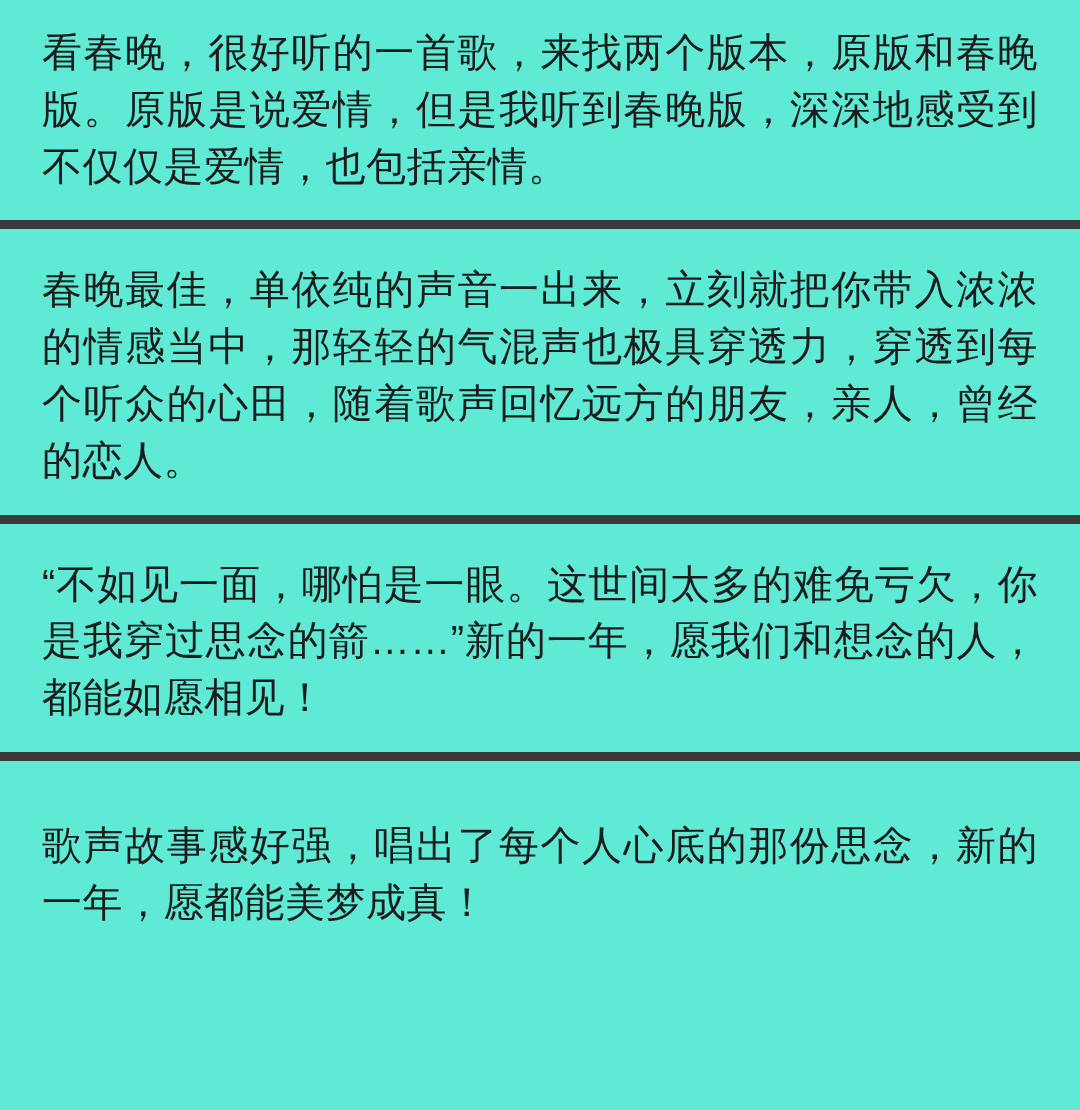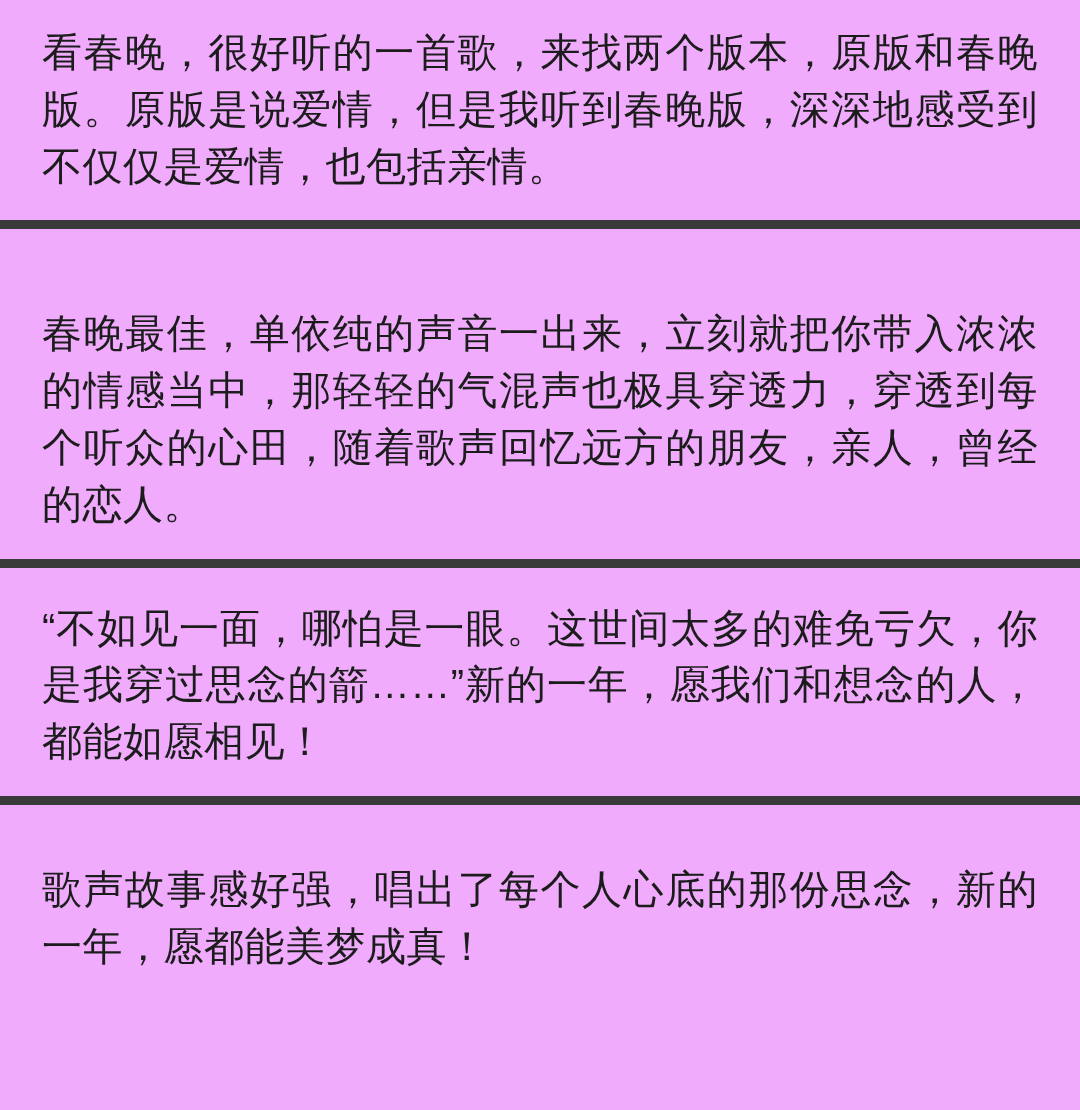--- a/index.html
+++ b/index.html
@@ -13,21 +13,21 @@
     font-family: "Liberation Sans", "DejaVu Sans", sans-serif;
     color: #1a1a1a;
     overflow: hidden;
   }
   .page {
     width: 1080px;
     height: 1110px;
     box-sizing: border-box;
     display: flex;
     flex-direction: column;
-    background: #f0abfc;
+    background: #5eead4;
   }
   .comment {
     box-sizing: border-box;
     padding: 30px 42px 26px 42px;
   }
   .comment p {
     margin: 0;
     font-size: 40px;
     line-height: 1.42;
     letter-spacing: 0.5px;
@@ -37,21 +37,21 @@
     text-justify: inter-ideograph;
     word-break: break-all;
   }
   .divider {
     width: 100%;
     height: 9px;
     background: #3a3a3a;
     flex: none;
   }
   .comment-1 { padding-top: 24px; }
-  .comment-2 { padding-top: 32px; margin-top: 44px; }
+  .comment-2 { padding-top: 32px; }
   .comment-3 { padding-top: 32px; }
   .comment-4 { padding-top: 56px; }
 </style>
 </head>
 <body>
 
 <div class="page">
 
   <div class="comment comment-1">
     <p>看春晚，很好听的一首歌，来找两个版本，原版和春晚版。原版是说爱情，但是我听到春晚版，深深地感受到不仅仅是爱情，也包括亲情。</p>

